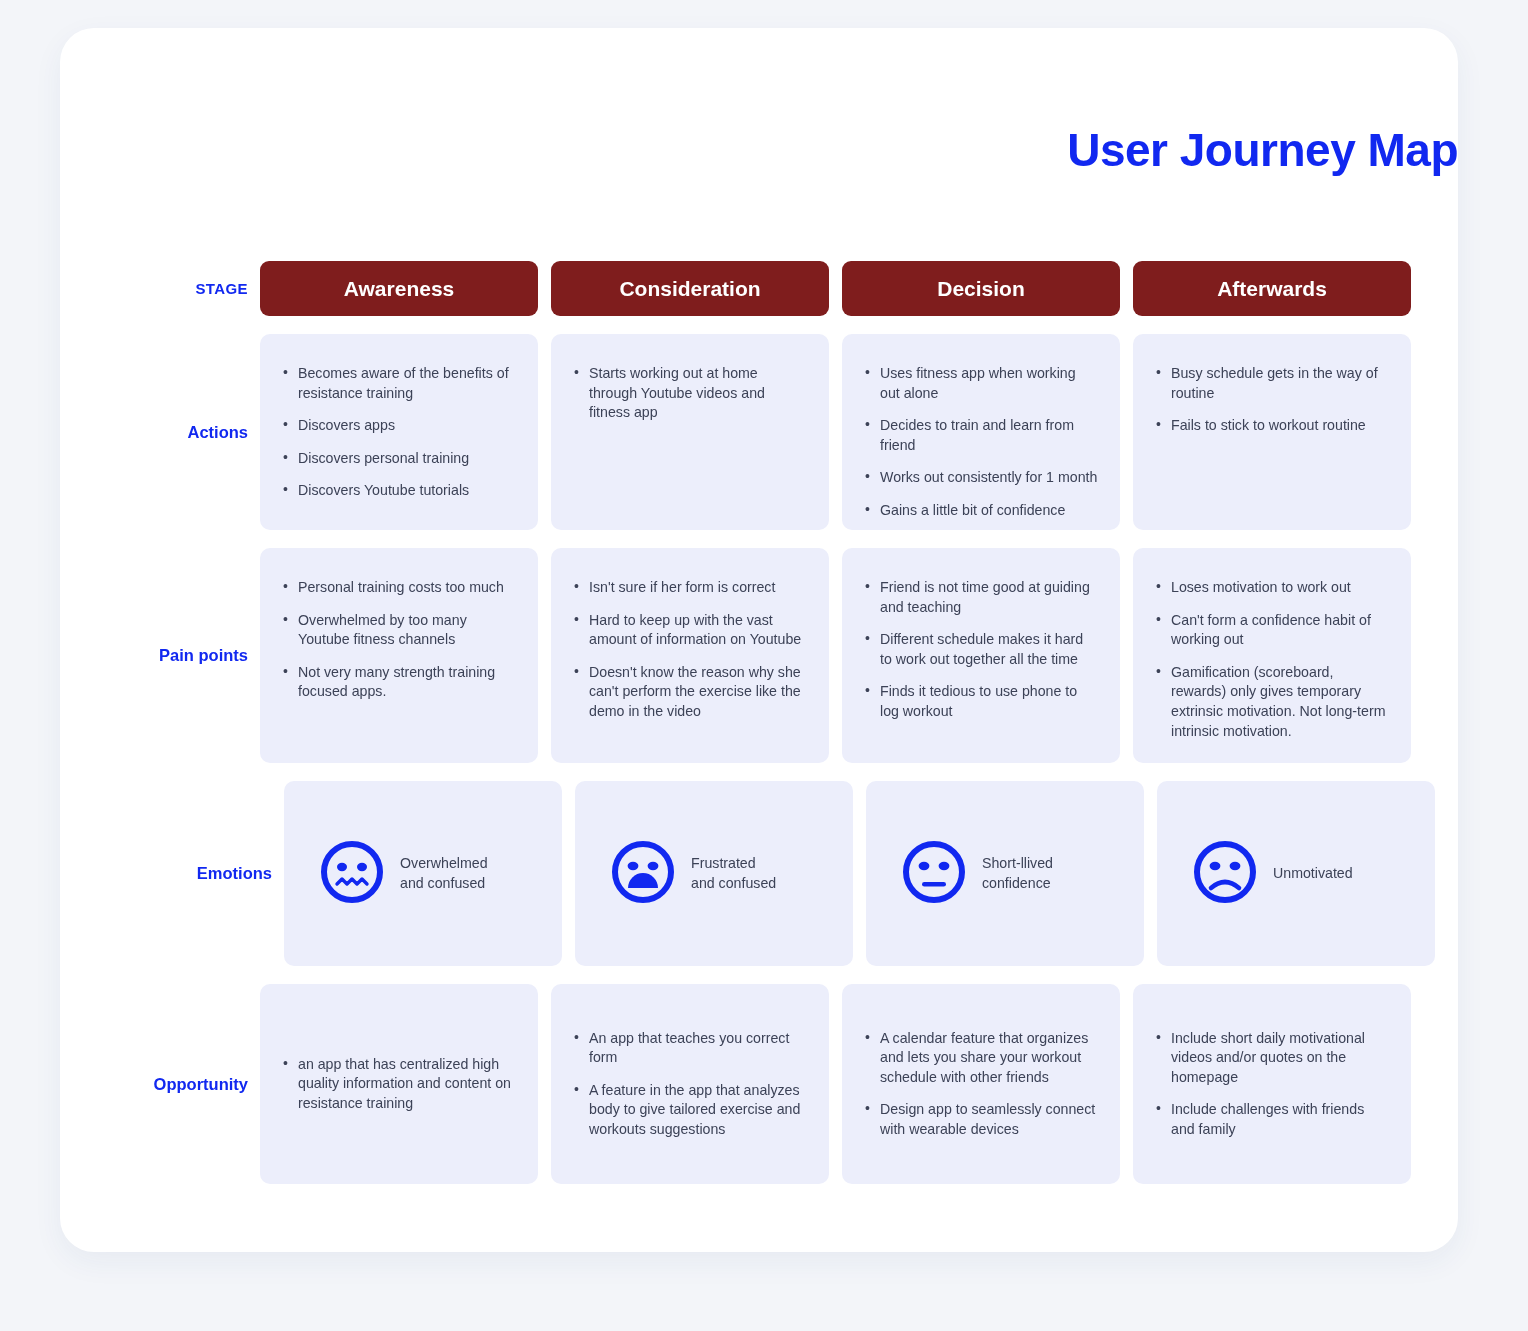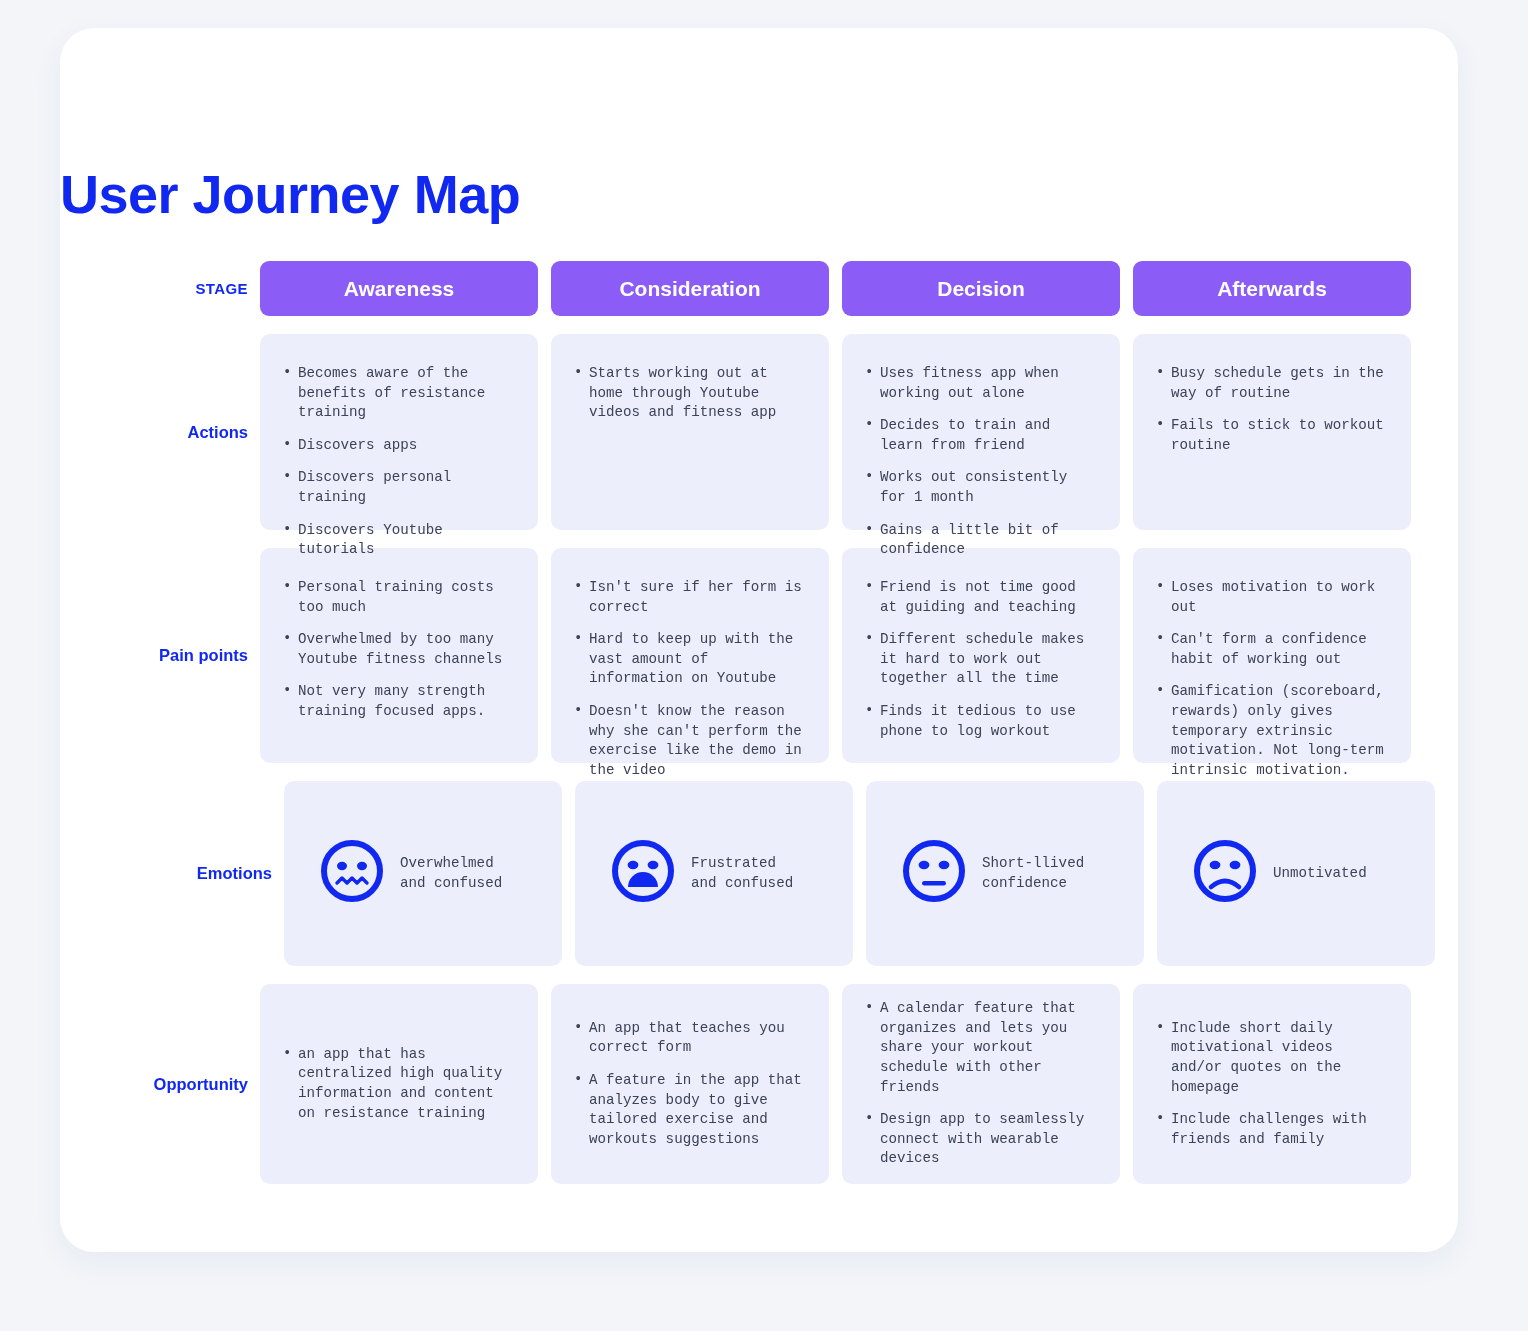--- a/index.html
+++ b/index.html
@@ -24,27 +24,26 @@
     left: 60px;
     top: 28px;
     width: 1398px;
     height: 1224px;
     background: #ffffff;
     border-radius: 34px;
     box-shadow: 0 10px 30px rgba(40, 60, 120, 0.06);
   }
 
   .title {
-    text-align: left;
+    text-align: right;
     color: #1128f0;
-    font-size: 54px;
+    font-size: 46px;
     font-weight: bold;
     letter-spacing: -0.5px;
     padding-top: 95px;
-    margin-top: 40px;
   }
 
   
   .grid {
     position: absolute;
     left: 0;
     top: 233px;
     width: 1398px;
   }
 
@@ -76,38 +75,37 @@
   .cell {
     width: 278px;
     flex: 0 0 278px;
   }
 
   
   .row-stage { margin-bottom: 18px; }
   .row-stage .rowlabel { font-size: 15px; letter-spacing: 0.4px; }
 
   .stage-pill {
-    background: #8b5cf6;
+    background: #7f1d1d;
     border-radius: 9px;
     height: 55px;
     display: flex;
     align-items: center;
     justify-content: center;
     color: #ffffff;
     font-size: 21px;
     font-weight: bold;
   }
 
   
   .card {
     background: #eceefb;
     border-radius: 10px;
     height: 100%;
     padding: 30px 22px 22px 22px;
-    font-family: Liberation Mono, monospace;
   }
   .card.center { display: flex; flex-direction: column; justify-content: center; padding-top: 22px; }
 
   .row-actions .cells > .cell { height: 196px; }
   .row-pain .cells > .cell { height: 215px; }
   .row-emotions .cells > .cell { height: 185px; }
   .row-opportunity .cells > .cell { height: 200px; }
 
   .row-actions { margin-bottom: 18px; }
   .row-pain { margin-bottom: 18px; }

